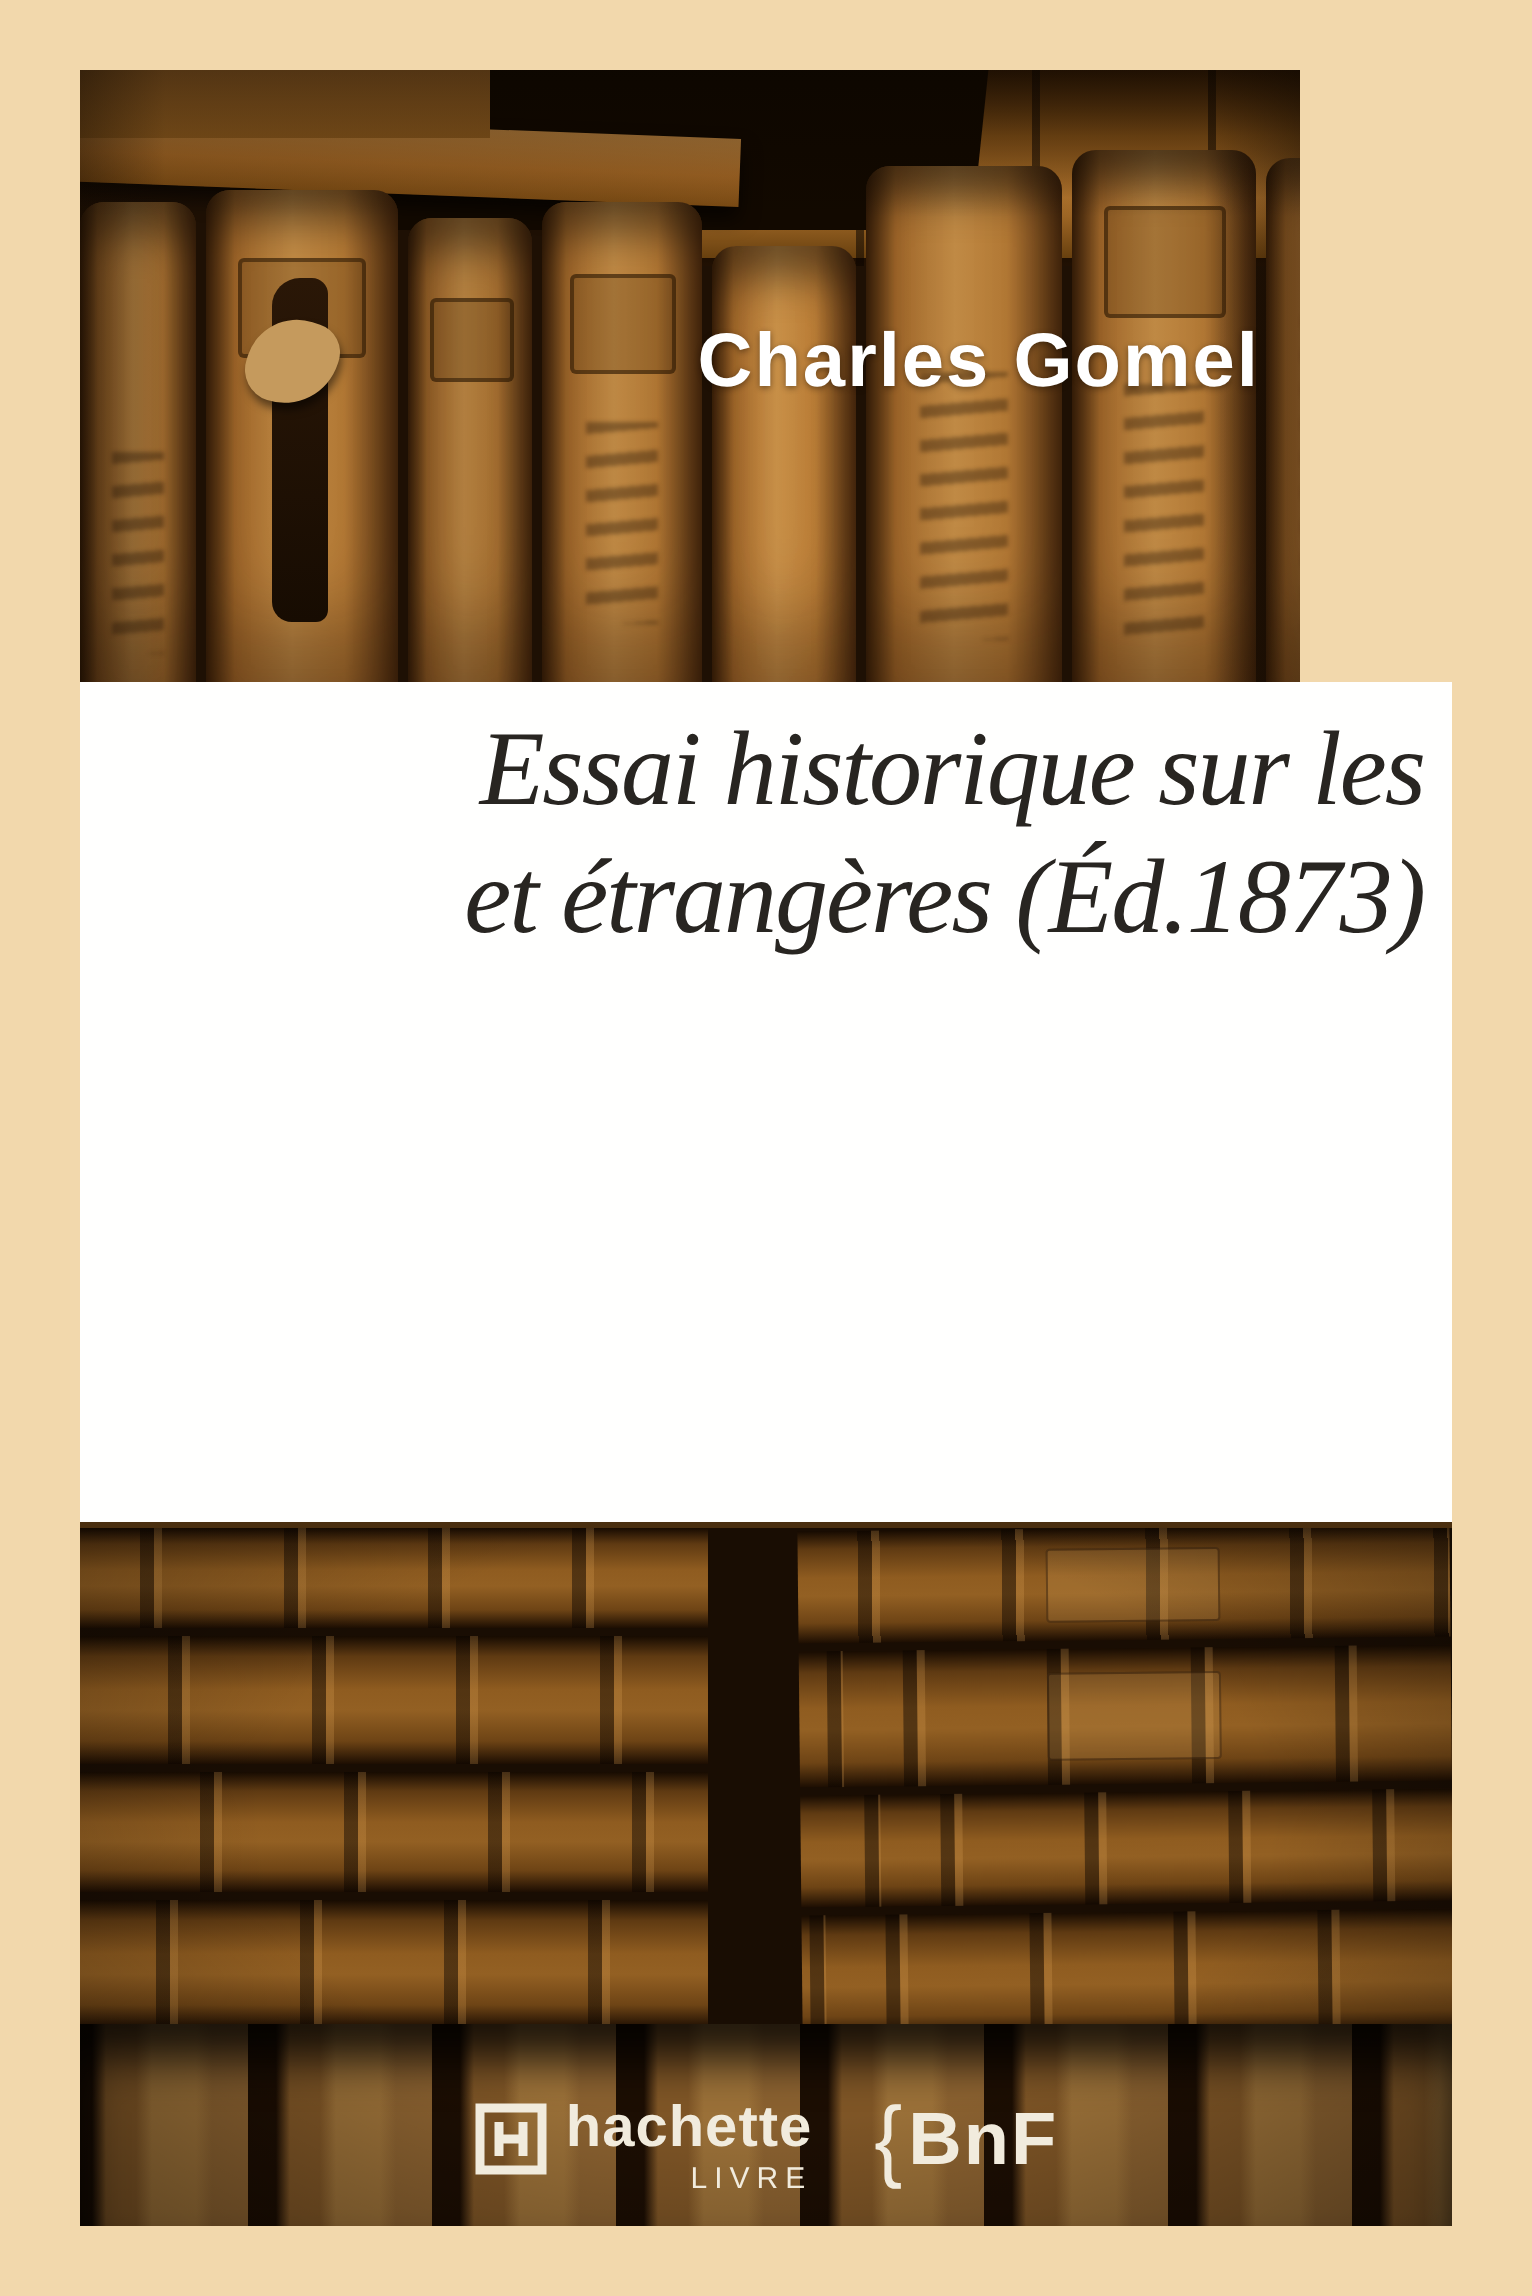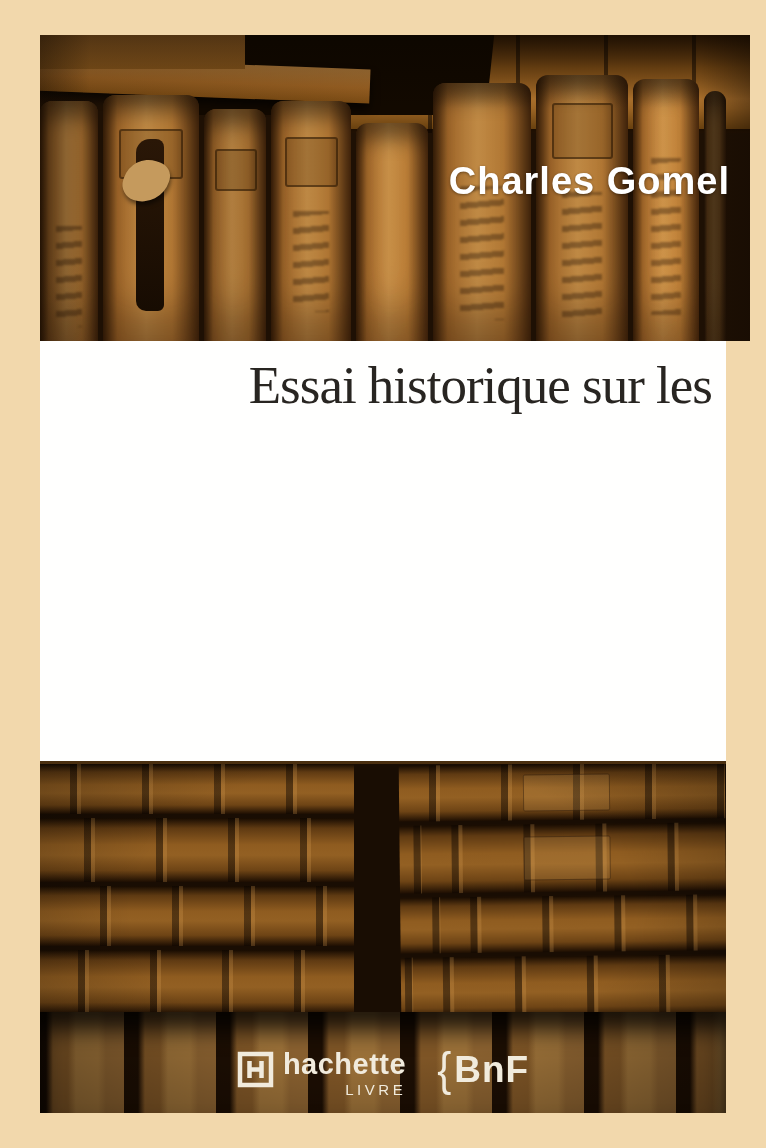--- a/index.html
+++ b/index.html
@@ -4,21 +4,21 @@
 <style>
   html,body{margin:0;padding:0;background:#e9e9e9;}
   .cover{
     position:relative;width:766px;height:1148px;
     background:var(--border,#f2d8ac);
     font-family:"Liberation Sans",sans-serif;
     overflow:hidden;
   }
   
   .photo-top{
-    position:absolute;left:40px;top:35px;width:710px;height:306px;
+    position:absolute;left:40px;top:35px;width:610px;height:306px;
     background:#1e1004;overflow:hidden;
   }
   .ornate-tops{
     position:absolute;left:300px;top:0;right:0;height:94px;
     background:
       repeating-linear-gradient(90deg, rgba(10,4,0,.55) 0 4px, rgba(0,0,0,0) 4px 88px),
       linear-gradient(180deg,#3a1f06 0%,#8a5518 35%,#b4762e 68%,#68400f 100%);
     border-bottom:4px solid rgba(10,4,0,.6);
   }
   .void{
@@ -66,20 +66,21 @@
   }
   .author{
     position:absolute;right:20px;top:125px;
     color:var(--author-text,#fff);font-weight:bold;font-size:38px;letter-spacing:1px;
     text-shadow:0 1px 3px rgba(20,10,0,.45);white-space:nowrap;
   }
   
   .band{
     position:absolute;left:40px;top:341px;width:686px;height:420px;
     background:var(--band-white,#fffffe);
+    font-style:italic;
   }
   .title{
     position:absolute;top:12px;right:14px;text-align:right;
     font-family:"Liberation Serif","DejaVu Serif",serif;
     font-size:53px;line-height:64px;letter-spacing:-1px;
     color:var(--title-text,#282521);font-weight:normal;white-space:nowrap;
   }
   
   .photo-bottom{
     position:absolute;left:40px;top:761px;width:686px;height:349px;
@@ -163,20 +164,21 @@
     </div>
     <div class="book" style="left:664px;width:22px;height:250px;filter:brightness(.6);"></div>
 
     <div class="shade-top"></div>
     <div class="author">Charles Gomel</div>
   </div>
 
   <div class="band">
     <div class="title">
       <div>Essai historique sur les</div>
+      <div>et étrangères (Éd.1873)</div>
     </div>
   </div>
 
   <div class="photo-bottom">
     <div class="stack stack-left">
       <div class="hrow" style="height:50px;"></div>
       <div class="hrow" style="height:64px;background-position:14px 0;"></div>
       <div class="hrow" style="height:60px;background-position:30px 0;"></div>
       <div class="hrow" style="height:64px;background-position:8px 0;"></div>
     </div>

